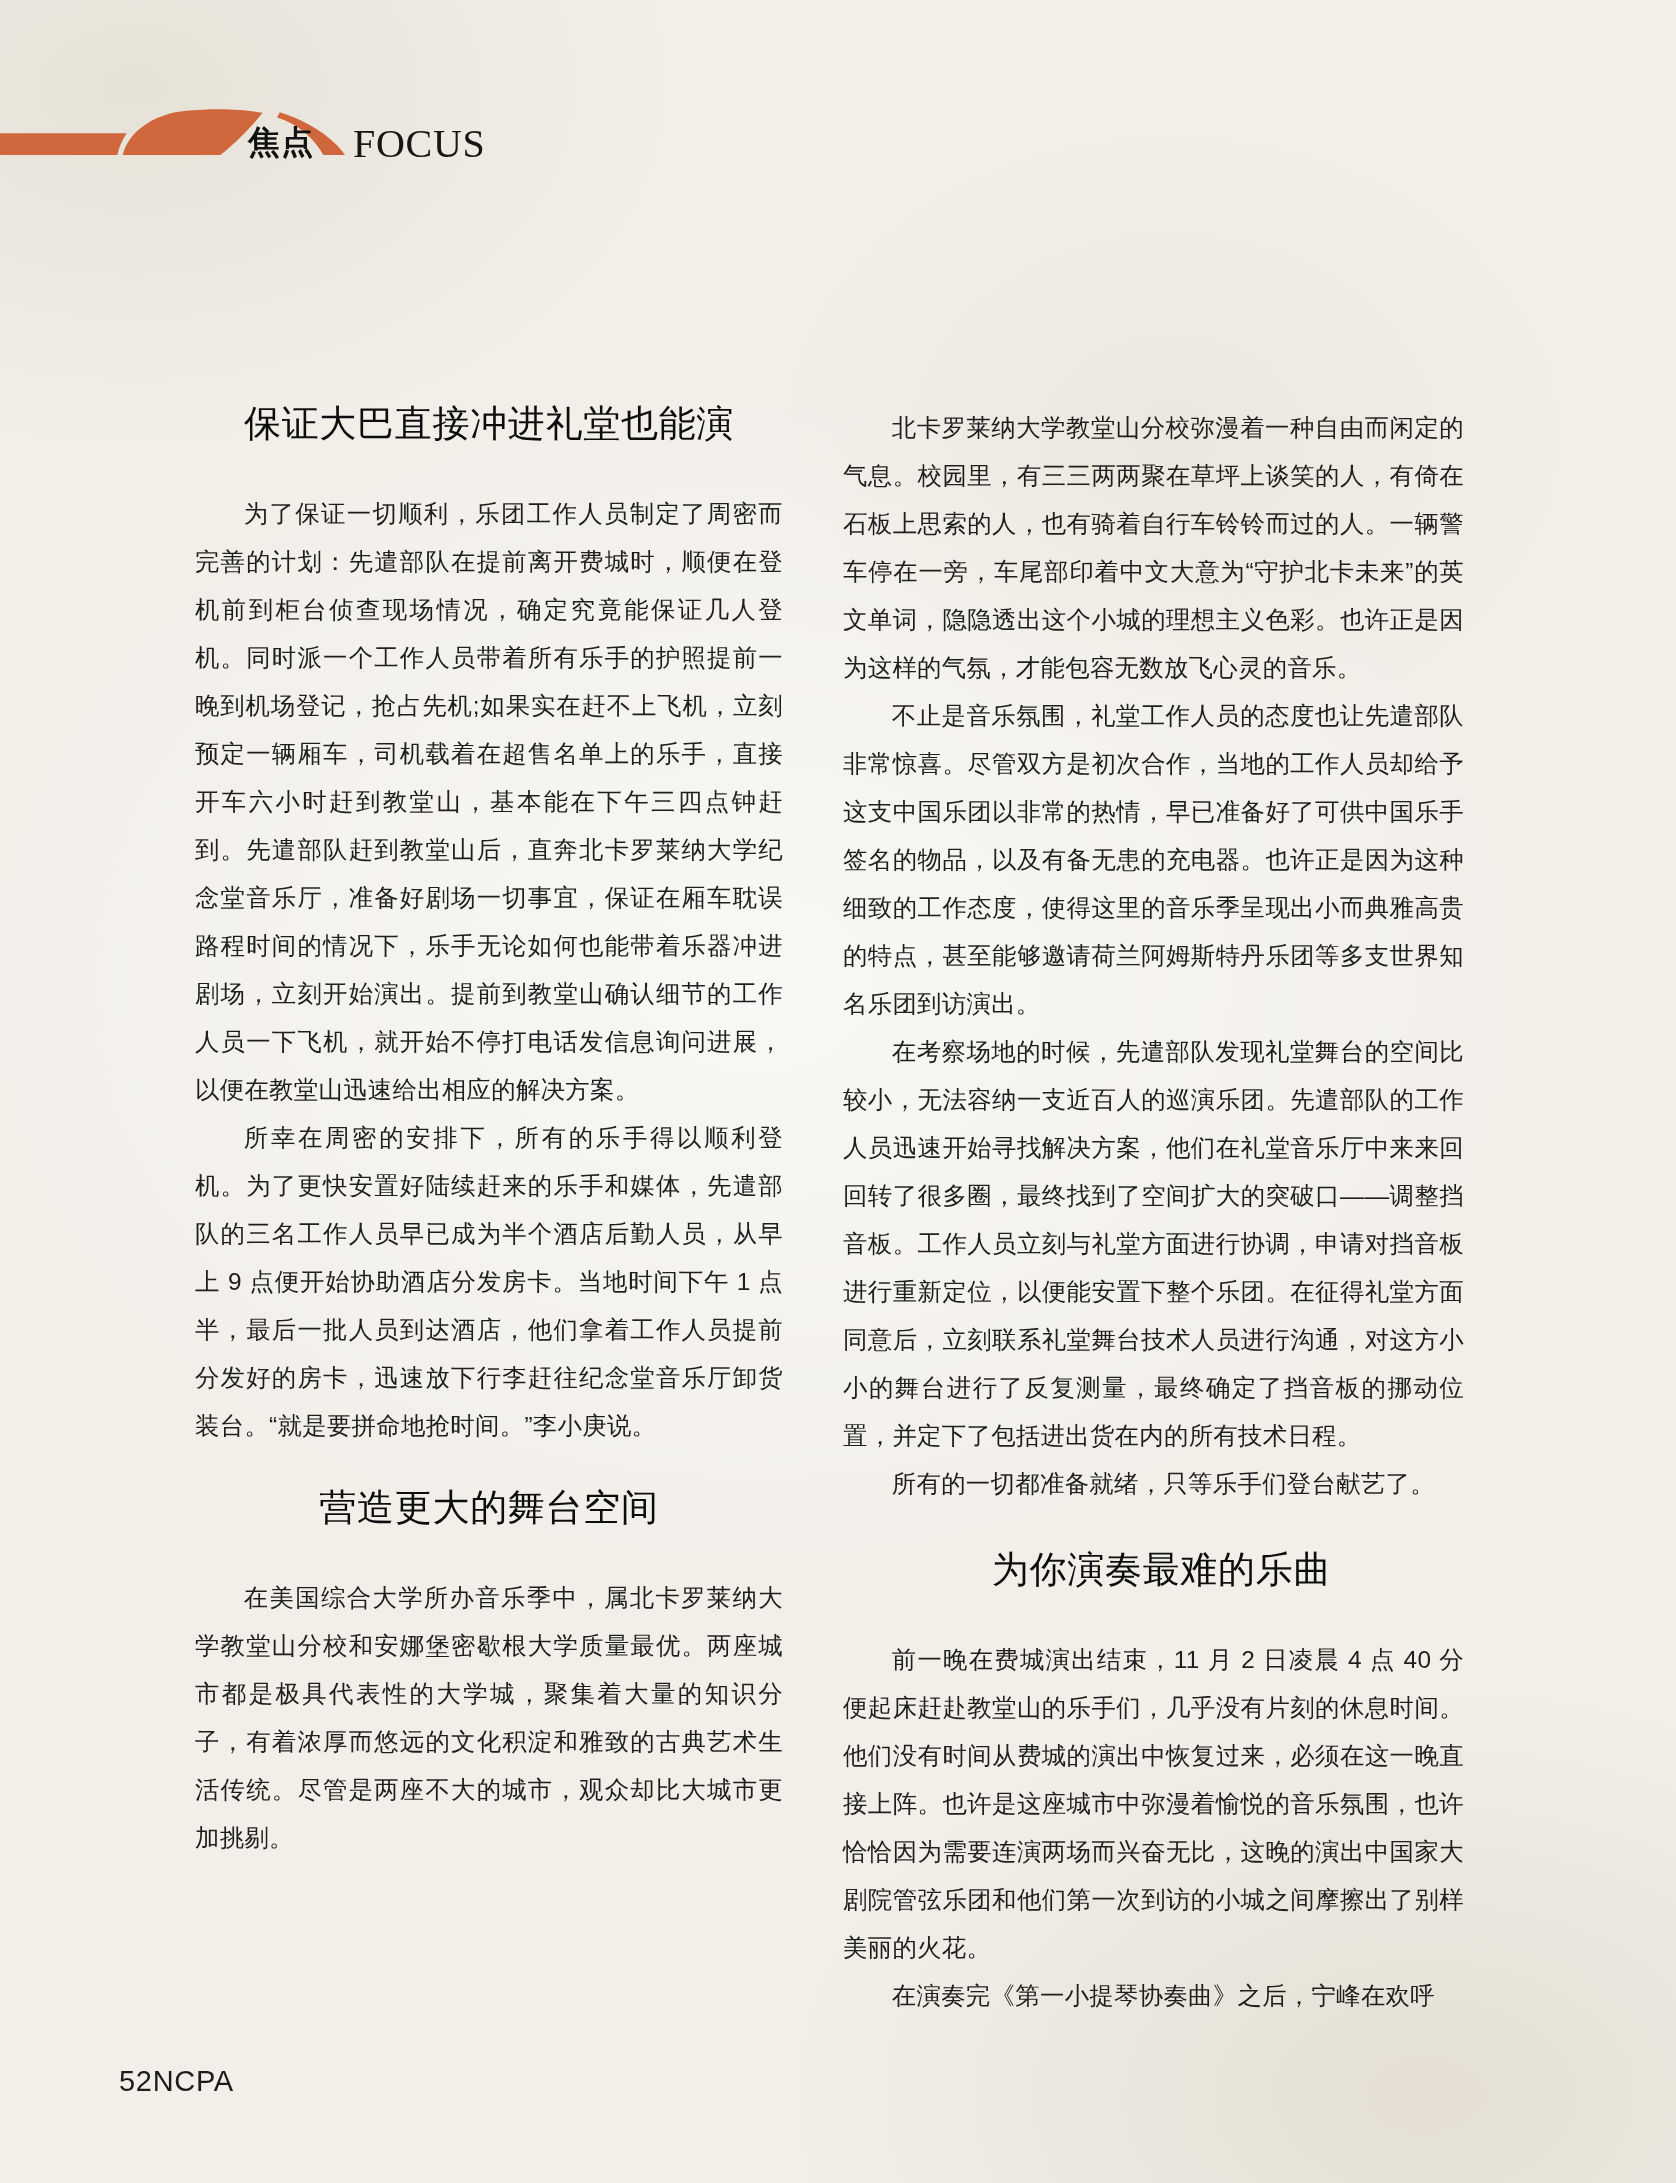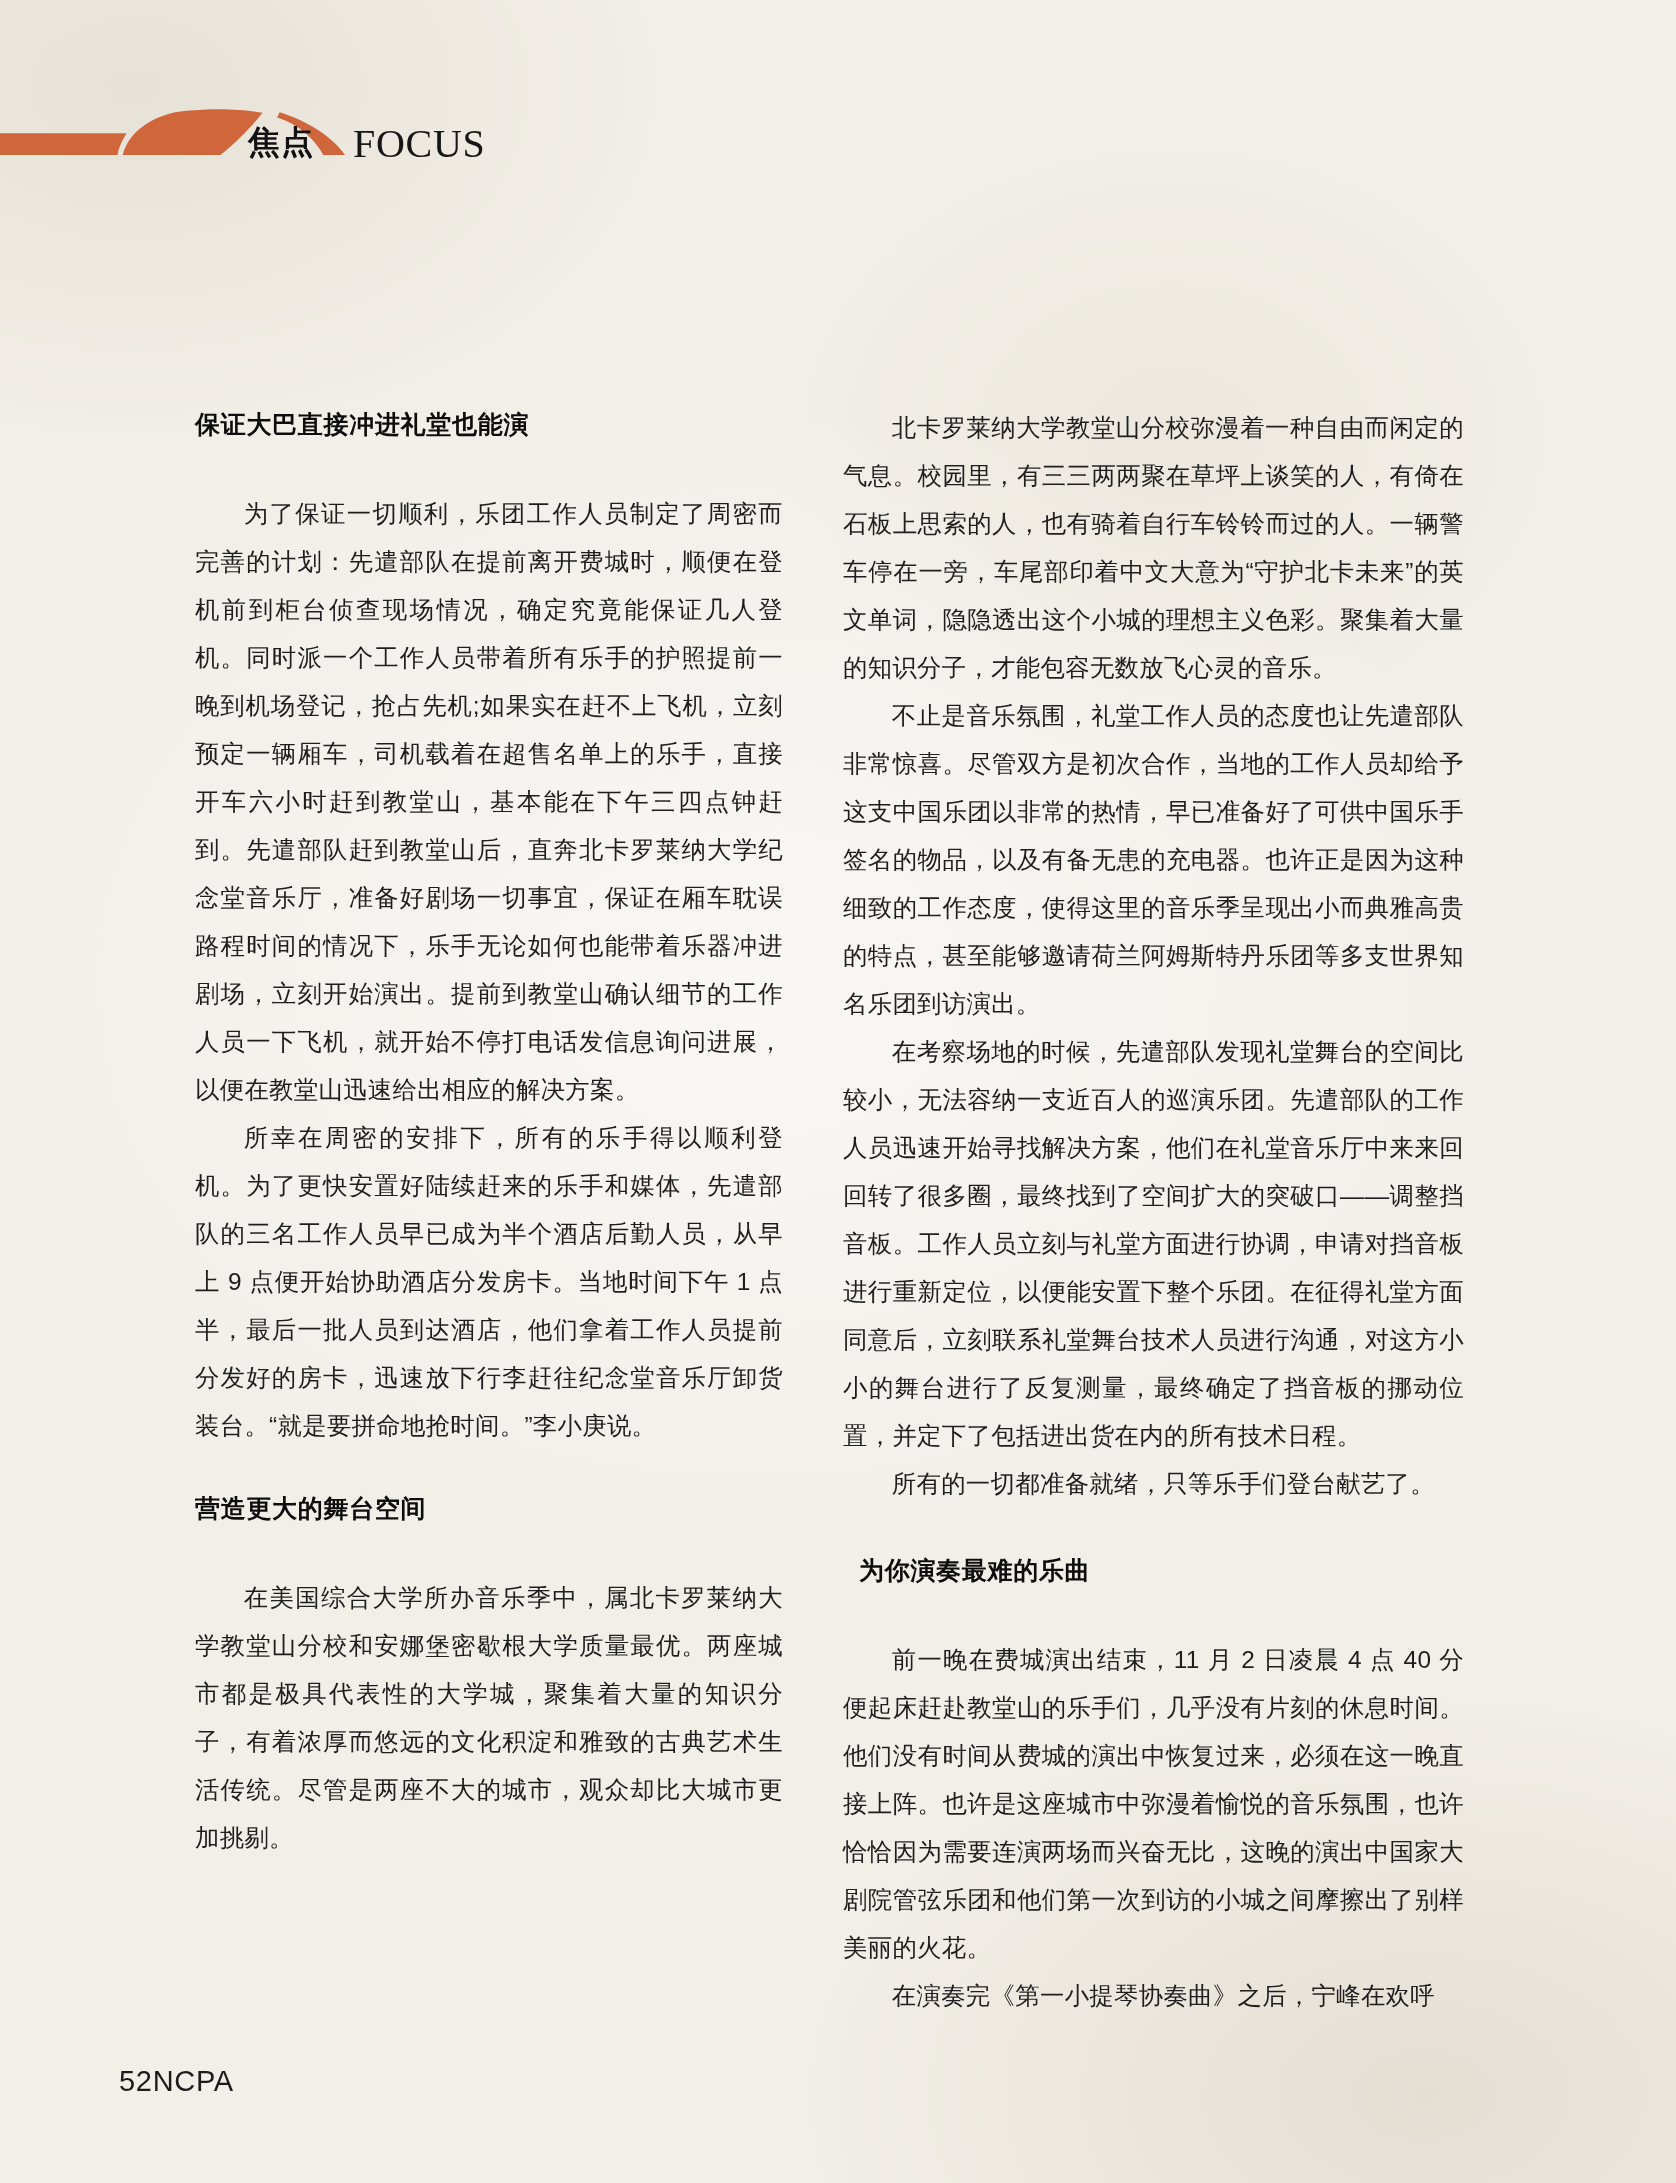--- a/index.html
+++ b/index.html
@@ -51,26 +51,26 @@
   .col-left  { left: 195px;  width: 588px; }
   .col-right { left: 843px; width: 621px; }
 
   .col p {
     margin: 0;
     text-indent: 2em;
     letter-spacing: 0.3px;
   }
 
   .col h2 {
-    font-size: 25px;
+    font-size: 37px;
     line-height: 40px;
-    font-weight: 700;
+    font-weight: 400;
     letter-spacing: 0.7px;
     color: #0d0d0d;
-    text-align: left;
+    text-align: center;
     margin: 0 0 46px 0;
   }
   .col h2.mid { margin: 38px 0 46px 0; }
   .col-right h2.mid { margin: 42px 0 46px 16px; }
 
   
   .footer {
     position: absolute;
     left: 119px; top: 2065px;
     font-size: 29px; line-height: 33px;
@@ -108,21 +108,21 @@
 
     <p>为了保证一切顺利，乐团工作人员制定了周密而完善的计划：先遣部队在提前离开费城时，顺便在登机前到柜台侦查现场情况，确定究竟能保证几人登机。同时派一个工作人员带着所有乐手的护照提前一晚到机场登记，抢占先机;如果实在赶不上飞机，立刻预定一辆厢车，司机载着在超售名单上的乐手，直接开车六小时赶到教堂山，基本能在下午三四点钟赶到。先遣部队赶到教堂山后，直奔北卡罗莱纳大学纪念堂音乐厅，准备好剧场一切事宜，保证在厢车耽误路程时间的情况下，乐手无论如何也能带着乐器冲进剧场，立刻开始演出。提前到教堂山确认细节的工作人员一下飞机，就开始不停打电话发信息询问进展，以便在教堂山迅速给出相应的解决方案。</p>
     <p>所幸在周密的安排下，所有的乐手得以顺利登机。为了更快安置好陆续赶来的乐手和媒体，先遣部队的三名工作人员早已成为半个酒店后勤人员，从早上 9 点便开始协助酒店分发房卡。当地时间下午 1 点半，最后一批人员到达酒店，他们拿着工作人员提前分发好的房卡，迅速放下行李赶往纪念堂音乐厅卸货装台。“就是要拼命地抢时间。”李小庚说。</p>
 
     <h2 class="mid">营造更大的舞台空间</h2>
 
     <p>在美国综合大学所办音乐季中，属北卡罗莱纳大学教堂山分校和安娜堡密歇根大学质量最优。两座城市都是极具代表性的大学城，聚集着大量的知识分子，有着浓厚而悠远的文化积淀和雅致的古典艺术生活传统。尽管是两座不大的城市，观众却比大城市更加挑剔。</p>
   </section>
 
   <section class="col col-right">
-    <p>北卡罗莱纳大学教堂山分校弥漫着一种自由而闲定的气息。校园里，有三三两两聚在草坪上谈笑的人，有倚在石板上思索的人，也有骑着自行车铃铃而过的人。一辆警车停在一旁，车尾部印着中文大意为“守护北卡未来”的英文单词，隐隐透出这个小城的理想主义色彩。聚集着大量的知识分子，才能包容无数放飞心灵的音乐。</p>
+    <p>北卡罗莱纳大学教堂山分校弥漫着一种自由而闲定的气息。校园里，有三三两两聚在草坪上谈笑的人，有倚在石板上思索的人，也有骑着自行车铃铃而过的人。一辆警车停在一旁，车尾部印着中文大意为“守护北卡未来”的英文单词，隐隐透出这个小城的理想主义色彩。也许正是因为这样的气氛，才能包容无数放飞心灵的音乐。</p>
     <p>不止是音乐氛围，礼堂工作人员的态度也让先遣部队非常惊喜。尽管双方是初次合作，当地的工作人员却给予这支中国乐团以非常的热情，早已准备好了可供中国乐手签名的物品，以及有备无患的充电器。也许正是因为这种细致的工作态度，使得这里的音乐季呈现出小而典雅高贵的特点，甚至能够邀请荷兰阿姆斯特丹乐团等多支世界知名乐团到访演出。</p>
     <p>在考察场地的时候，先遣部队发现礼堂舞台的空间比较小，无法容纳一支近百人的巡演乐团。先遣部队的工作人员迅速开始寻找解决方案，他们在礼堂音乐厅中来来回回转了很多圈，最终找到了空间扩大的突破口——调整挡音板。工作人员立刻与礼堂方面进行协调，申请对挡音板进行重新定位，以便能安置下整个乐团。在征得礼堂方面同意后，立刻联系礼堂舞台技术人员进行沟通，对这方小小的舞台进行了反复测量，最终确定了挡音板的挪动位置，并定下了包括进出货在内的所有技术日程。</p>
     <p>所有的一切都准备就绪，只等乐手们登台献艺了。</p>
 
     <h2 class="mid">为你演奏最难的乐曲</h2>
 
     <p>前一晚在费城演出结束，11 月 2 日凌晨 4 点 40 分便起床赶赴教堂山的乐手们，几乎没有片刻的休息时间。他们没有时间从费城的演出中恢复过来，必须在这一晚直接上阵。也许是这座城市中弥漫着愉悦的音乐氛围，也许恰恰因为需要连演两场而兴奋无比，这晚的演出中国家大剧院管弦乐团和他们第一次到访的小城之间摩擦出了别样美丽的火花。</p>
     <p>在演奏完《第一小提琴协奏曲》之后，宁峰在欢呼</p>
   </section>
 

